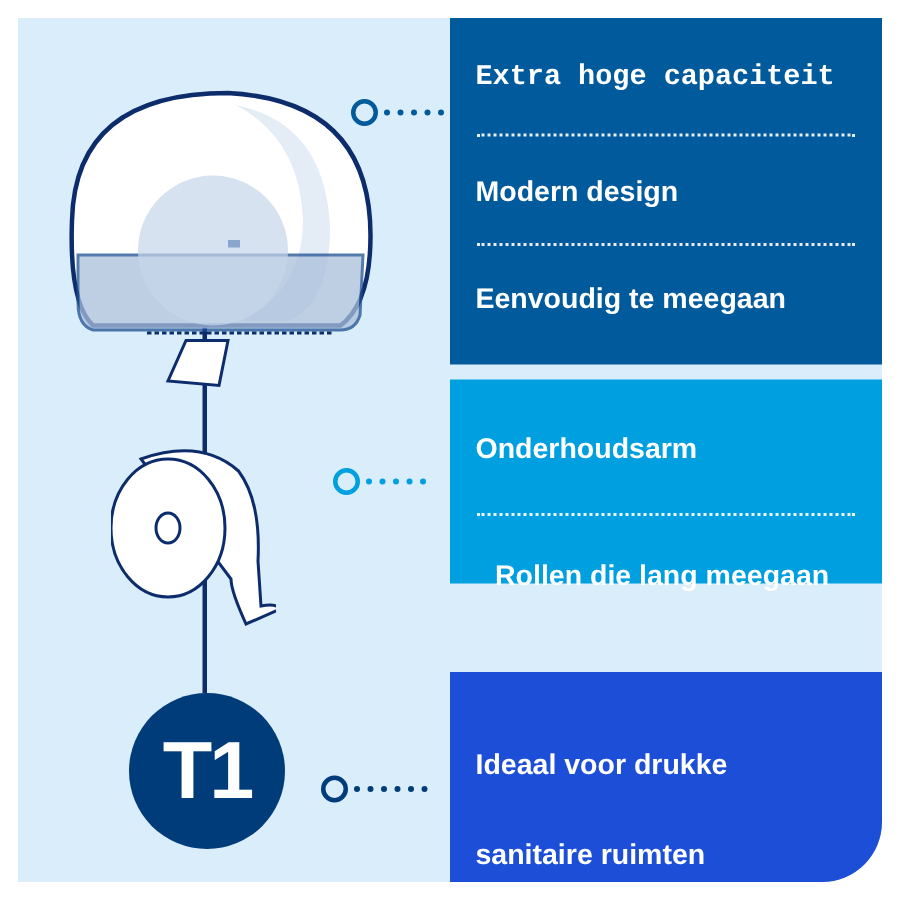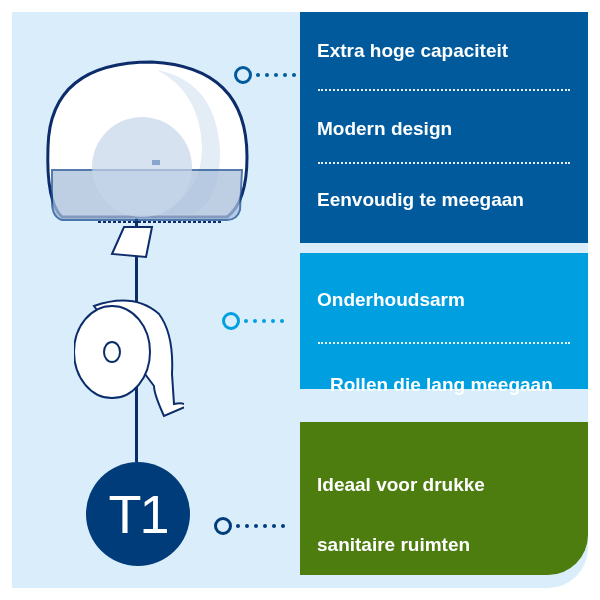--- a/index.html
+++ b/index.html
@@ -1,29 +1,29 @@
 <!DOCTYPE html>
 <html><head>
 <meta charset="utf-8">
 <style>
   html,body{margin:0;padding:0;background:#ffffff;}
   body{width:600px;height:600px;position:relative;overflow:hidden;font-family:"Liberation Sans",sans-serif;}
   .panel{position:absolute;left:12px;top:12px;width:576px;height:576px;background:#d9eefa;border-bottom-right-radius:40px;overflow:hidden;}
   .box{position:absolute;left:288px;width:288px;color:#fff;box-sizing:border-box;padding-left:17px;}
   .box1{top:0;height:231px;background:#005a9c;}
   .box2{top:241px;height:136px;background:#009fe0;}
-  .box3{top:410px;height:153px;background:#4d7c0f;border-bottom-right-radius:40px;}
+  .box3{top:436px;height:153px;background:#1d4ed8;border-bottom-right-radius:40px;}
   .feat{font-weight:bold;font-size:19px;position:absolute;left:17px;white-space:nowrap;}
   .dots{position:absolute;left:18px;width:252px;border-top:2px dotted rgba(255,255,255,0.9);height:0;}
   .connector{position:absolute;display:flex;align-items:center;}
   .ring{width:12px;height:12px;border-radius:50%;border:3.5px solid;box-sizing:content-box;}
   .cdots{display:flex;margin-left:4px;gap:5px;}
   .cdots span{width:4px;height:4px;border-radius:50%;display:block;}
   .vline{position:absolute;left:123px;width:3px;background:#0d2c6c;}
-  .t1{position:absolute;left:74px;top:450px;width:104px;height:104px;border-radius:50%;background:#003b7a;color:#fff;font-weight:normal;font-size:54px;display:flex;align-items:center;justify-content:center;letter-spacing:-2px;}
+  .t1{position:absolute;left:74px;top:450px;width:104px;height:104px;border-radius:50%;background:#003b7a;color:#fff;font-weight:bold;font-size:54px;display:flex;align-items:center;justify-content:center;letter-spacing:-2px;}
 </style>
 </head>
 <body>
 
 <div class="panel">
 
   <div class="vline" style="top:180px;height:270px;"></div>
 
   <svg style="position:absolute;left:30px;top:30px;" width="210" height="220" viewBox="0 0 210 220">
     <path d="M6 105 Q8 20 110 20 Q205 25 205 115 Q205 160 185 175 L20 175 Q4 160 6 105 Z" fill="#ffffff" stroke="#0d2c6c" stroke-width="3"></path>
@@ -71,21 +71,21 @@
       <span style="background:#003b7a"></span>
         <span style="background:#003b7a"></span>
         <span style="background:#003b7a"></span>
         <span style="background:#003b7a"></span>
         <span style="background:#003b7a"></span>
         <span style="background:#003b7a"></span>
     </span>
   </div>
 
   <div class="box box1">
-    <div class="feat" style="top:28px;">Extra hoge capaciteit</div>
+    <div class="feat" style="top:28px;font-family:Liberation Mono, monospace;">Extra hoge capaciteit</div>
     <div class="dots" style="top:77px;"></div>
     <div class="feat" style="top:106px;">Modern design</div>
     <div class="dots" style="top:150px;"></div>
     <div class="feat" style="top:177px;">Eenvoudig te meegaan</div>
   </div>
 
   <div class="box box2">
     <div class="feat" style="top:36px;">Onderhoudsarm</div>
     <div class="dots" style="top:89px;"></div>
     <div class="feat" style="top:121px;margin-left:13px;">Rollen die lang meegaan</div>

